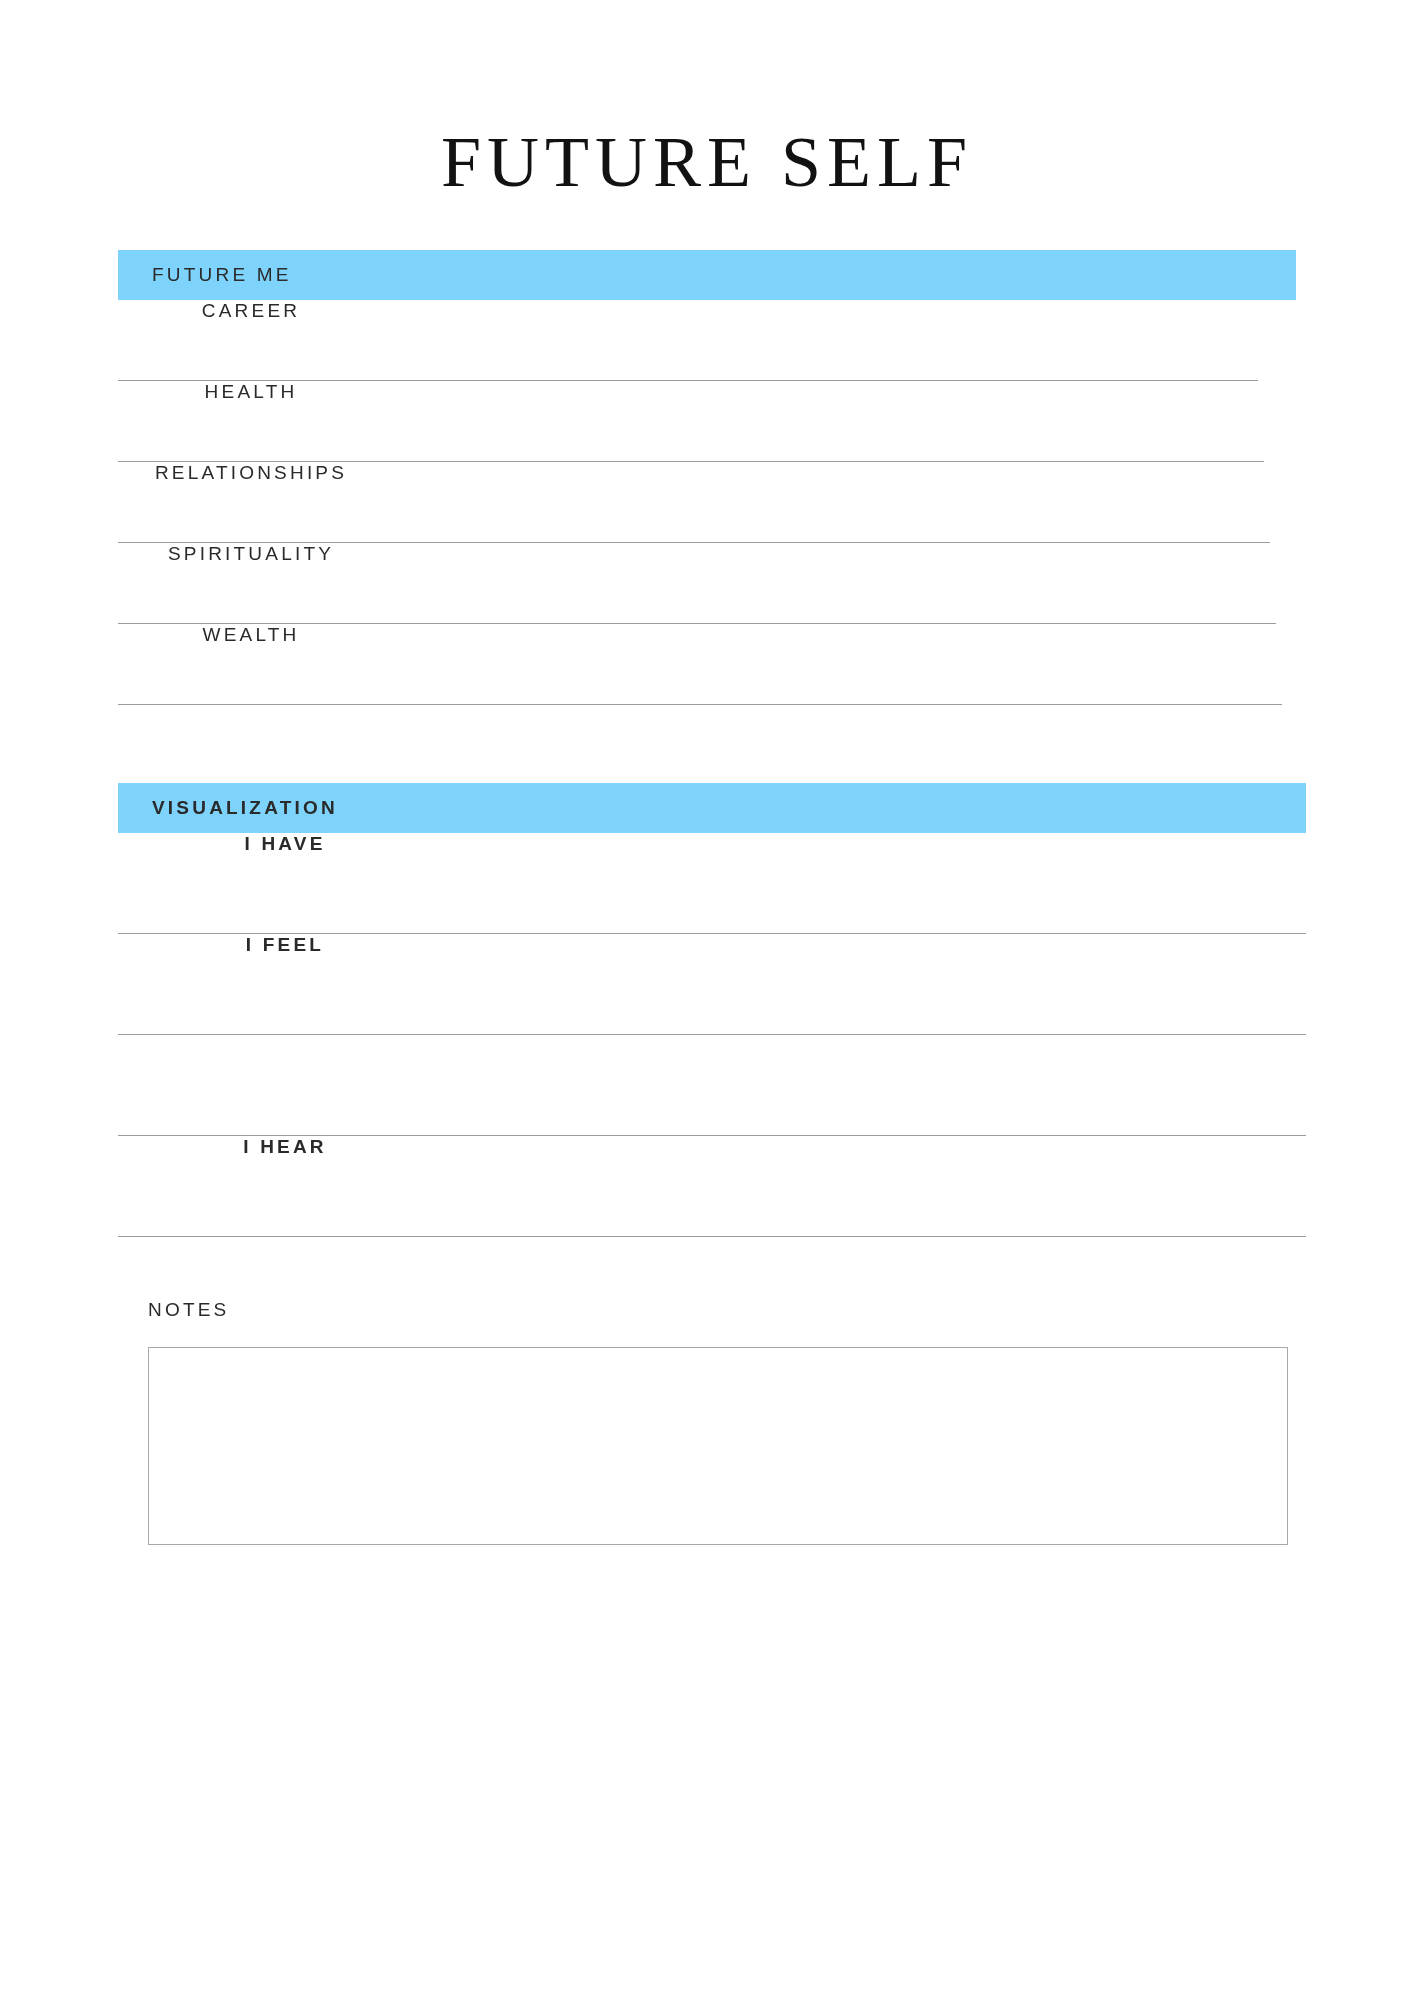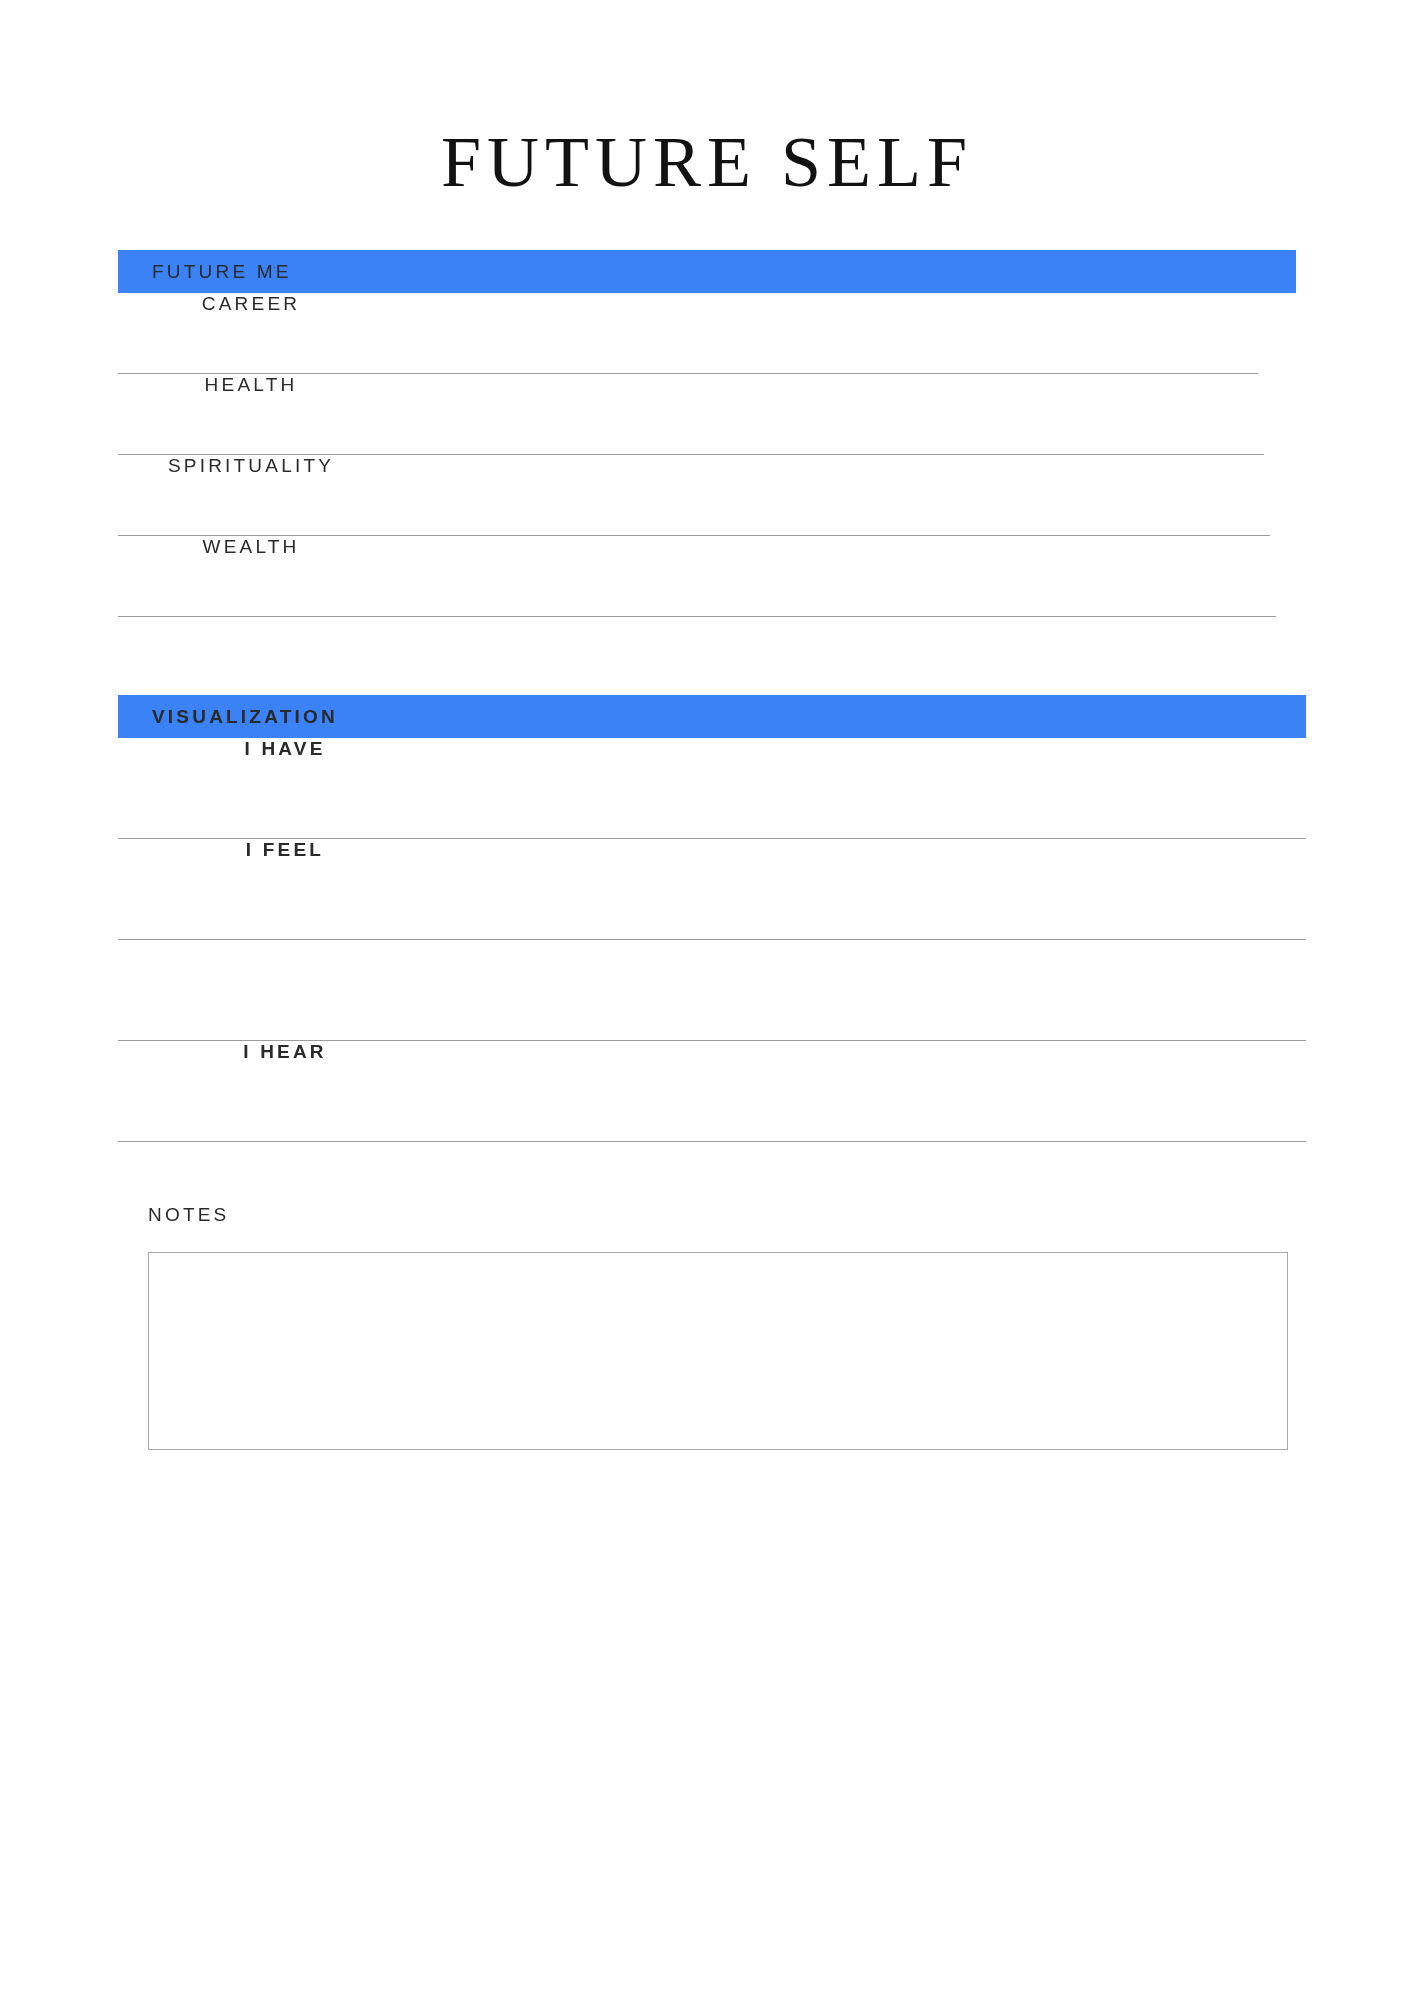--- a/index.html
+++ b/index.html
@@ -37,22 +37,22 @@
     color: #121212;
   }
 
   
   .section {
     margin: 0 auto;
     width: 1178px;
   }
 
   .section-header {
-    background: #3b82f6;
-    height: 43px;
+    background: #7dd3fc;
+    height: 50px;
     display: flex;
     align-items: center;
     padding-left: 34px;
     box-sizing: border-box;
   }
   .section-header span {
     font-size: 19px;
     letter-spacing: 3.2px;
     color: #2a2a2a;
   }
@@ -142,20 +142,24 @@
       <div class="row">
         <div class="row-label">CAREER</div>
         <div class="row-field"></div>
       </div>
 
       <div class="row">
         <div class="row-label">HEALTH</div>
         <div class="row-field"></div>
       </div>
 
+      <div class="row">
+        <div class="row-label">RELATIONSHIPS</div>
+        <div class="row-field"></div>
+      </div>
 
       <div class="row">
         <div class="row-label">SPIRITUALITY</div>
         <div class="row-field"></div>
       </div>
 
       <div class="row">
         <div class="row-label">WEALTH</div>
         <div class="row-field"></div>
       </div>

